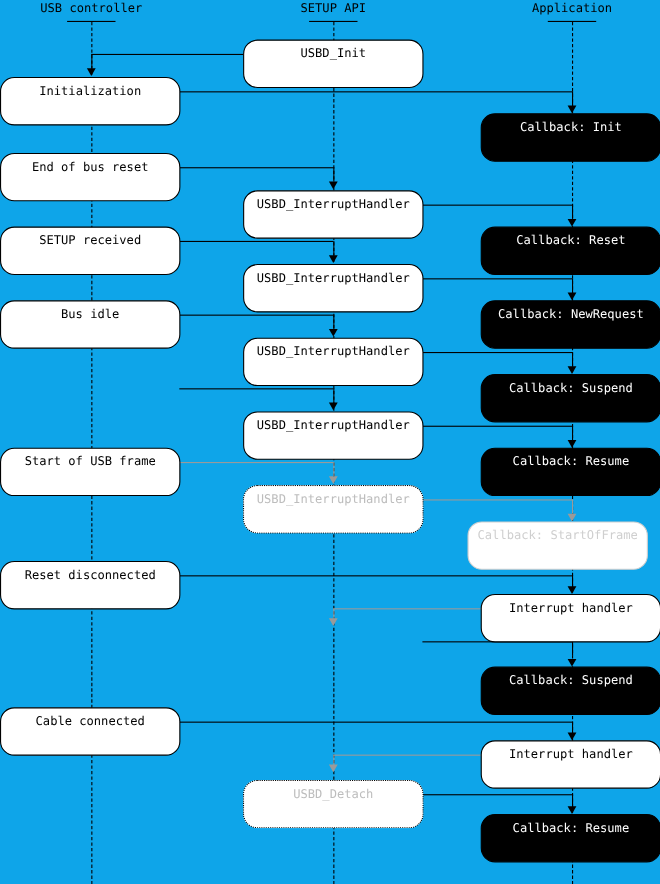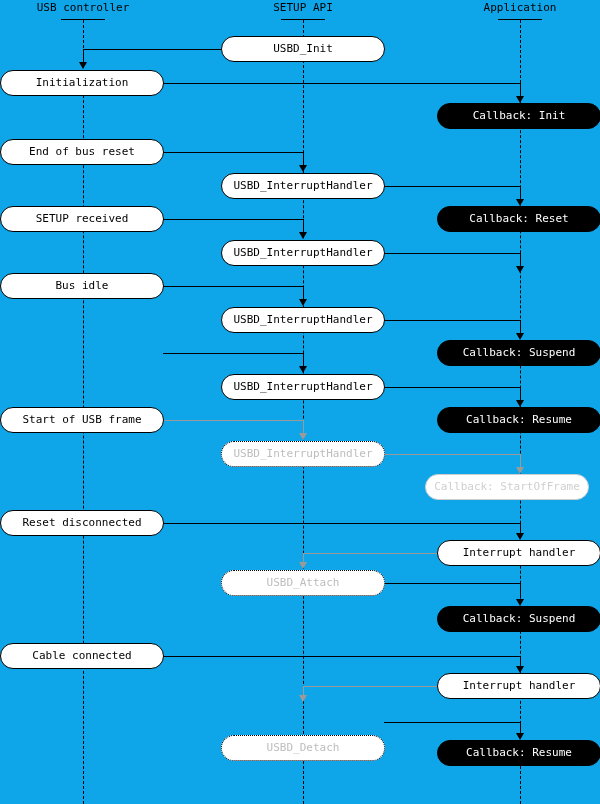--- a/index.html
+++ b/index.html
@@ -31,21 +31,21 @@
     transform:translateX(-50%);
   }
   .lifeline{
     position:absolute;
     width:0;
     border-left:1px dashed #000;
   }
   .node{
     position:absolute;
     box-sizing:border-box;
-    height:26px;
+    height:44px;
     line-height:24px;
     border:1px solid #000;
     border-radius:13px;
     background:#ffffff;
     color:#000;
     font-size:11px;
     text-align:center;
     white-space:nowrap;
     overflow:hidden;
   }
@@ -178,25 +178,25 @@
   <div class="node" style="left:0px; top:407px; width:164px;">Start of USB frame</div>
   <div class="node" style="left:0px; top:510px; width:164px;">Reset disconnected</div>
   <div class="node" style="left:0px; top:643px; width:164px;">Cable connected</div>
 
   <div class="node" style="left:221px; top:36px; width:164px;">USBD_Init</div>
   <div class="node" style="left:221px; top:173px; width:164px;">USBD_InterruptHandler</div>
   <div class="node" style="left:221px; top:240px; width:164px;">USBD_InterruptHandler</div>
   <div class="node" style="left:221px; top:307px; width:164px;">USBD_InterruptHandler</div>
   <div class="node" style="left:221px; top:374px; width:164px;">USBD_InterruptHandler</div>
   <div class="node ghost" style="left:221px; top:441px; width:164px;">USBD_InterruptHandler</div>
-  <div class="node ghost" style="left:221px; top:570px; width:164px;">USBD_Attach</div>
-  <div class="node ghost" style="left:221px; top:709px; width:164px;margin-top:26px;">USBD_Detach</div>
+  <div class="node ghost" style="left:221px; top:709px; width:164px;">USBD_Detach</div>
 
   <div class="node black" style="left:437px; top:206px; width:164px;">Callback: Reset</div>
   <div class="node black" style="left:437px; top:103px; width:164px;">Callback: Init</div>
+  <div class="node black" style="left:437px; top:273px; width:164px;">Callback: NewRequest</div>
   <div class="node black" style="left:437px; top:340px; width:164px;">Callback: Suspend</div>
   <div class="node black" style="left:437px; top:407px; width:164px;">Callback: Resume</div>
   <div class="node ghost-gray" style="left:425px; top:474px; width:164px;">Callback: StartOfFrame</div>
   <div class="node" style="left:437px; top:540px; width:164px;">Interrupt handler</div>
   <div class="node black" style="left:437px; top:606px; width:164px;">Callback: Suspend</div>
   <div class="node" style="left:437px; top:673px; width:164px;">Interrupt handler</div>
   <div class="node black" style="left:437px; top:740px; width:164px;">Callback: Resume</div>
 
 </div>
 

